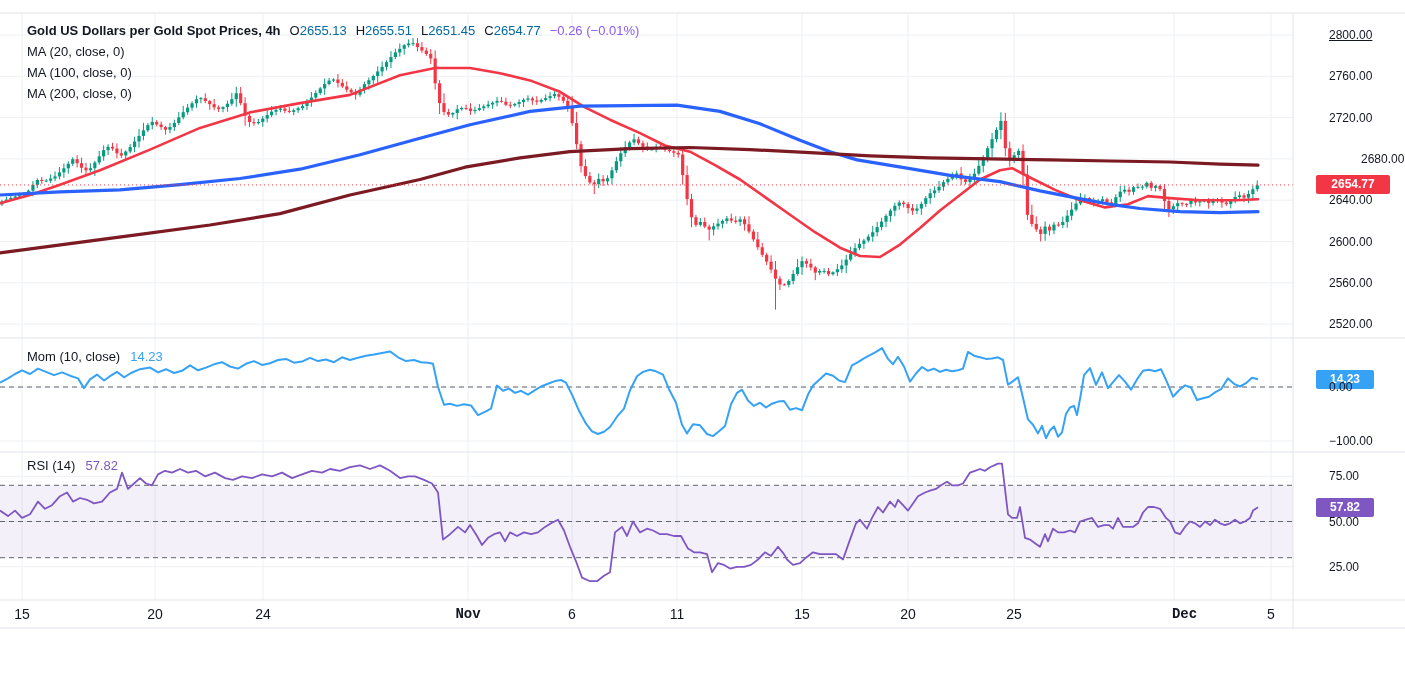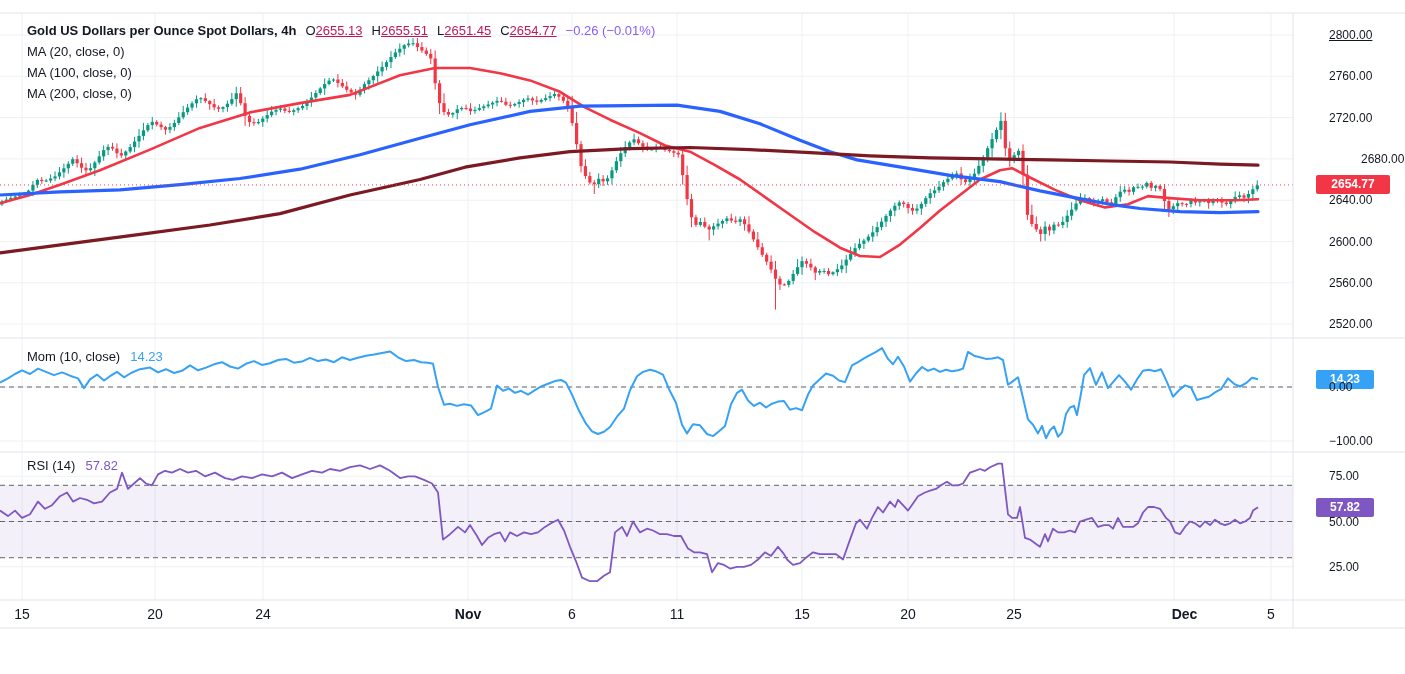--- a/index.html
+++ b/index.html
@@ -4,26 +4,26 @@
 <style>
   html,body{margin:0;padding:0;background:#fff;}
   #root{position:relative;width:1405px;height:674px;background:#ffffff;
         font-family:"Liberation Sans",sans-serif;overflow:hidden;}
   #chart-svg{position:absolute;left:0;top:0;}
   .legend-row{position:absolute;left:27px;display:flex;align-items:center;
               font-size:13px;color:#131722;white-space:pre;line-height:14px;}
   .legend-title{font-weight:700;}
   .ohlc-group{display:flex;margin-left:9px;}
   .ohlc-letter{color:#131722;}
-  .ohlc-value{color:#be185d;text-decoration:underline;}
+  .ohlc-value{color:#0369a1;}
   .change-text{color:#8b5cf6;margin-left:9px;}
   .ind-value{margin-left:10px;}
   .tick{position:absolute;left:1329px;font-size:12px;color:#131722;line-height:13px;}
   .tlabel{position:absolute;top:607px;font-size:14px;color:#131722;transform:translateX(-50%);line-height:14px;}
-  .tlabel.bold{font-weight:700;}
+  .tlabel.bold{font-weight:700;font-family:Liberation Mono, monospace;}
   .badge{position:absolute;left:1316px;color:#fff;font-size:12px;font-weight:700;
          text-align:center;border-radius:2px;height:19px;line-height:19px;}
   .badge.price{width:74px;}
   .badge.small{width:58px;}
   #logo{position:absolute;left:30px;top:640px;display:flex;align-items:center;gap:8px;color:#131722;margin-top:40px;}
   #logo-text{font-size:16px;font-weight:600;letter-spacing:.2px;color:#1d2330;}
 </style>
 </head>
 <body>
 
@@ -669,21 +669,21 @@
         <line x1="0" y1="13" x2="1405" y2="13" stroke="#e0e3eb"></line>
         <line x1="0" y1="338" x2="1405" y2="338" stroke="#e0e3eb"></line>
         <line x1="0" y1="452" x2="1405" y2="452" stroke="#e0e3eb"></line>
         <line x1="0" y1="600" x2="1405" y2="600" stroke="#e0e3eb"></line>
         <line x1="0" y1="628" x2="1405" y2="628" stroke="#e0e3eb"></line>
         <line x1="1293" y1="13" x2="1293" y2="628" stroke="#e0e3eb"></line>
       </g>
     </svg>
 
   <div class="legend-row" style="top:24px">
-    <span class="legend-title">Gold US Dollars per Ounce Spot Dollars, 4h</span>
+    <span class="legend-title">Gold US Dollars per Gold Spot Prices, 4h</span>
     <span class="ohlc-group"><span class="ohlc-letter">O</span><span class="ohlc-value">2655.13</span></span>
     <span class="ohlc-group"><span class="ohlc-letter">H</span><span class="ohlc-value">2655.51</span></span>
     <span class="ohlc-group"><span class="ohlc-letter">L</span><span class="ohlc-value">2651.45</span></span>
     <span class="ohlc-group"><span class="ohlc-letter">C</span><span class="ohlc-value">2654.77</span></span>
     <span class="change-text">−0.26 (−0.01%)</span>
   </div>
   <div class="legend-row" style="top:45px">
     <span>MA (20, close, 0)</span>
   </div>
   <div class="legend-row" style="top:66px">

